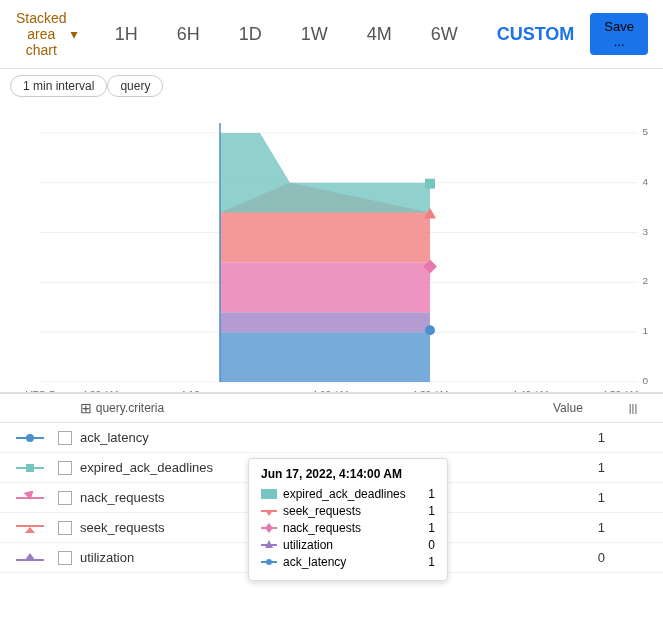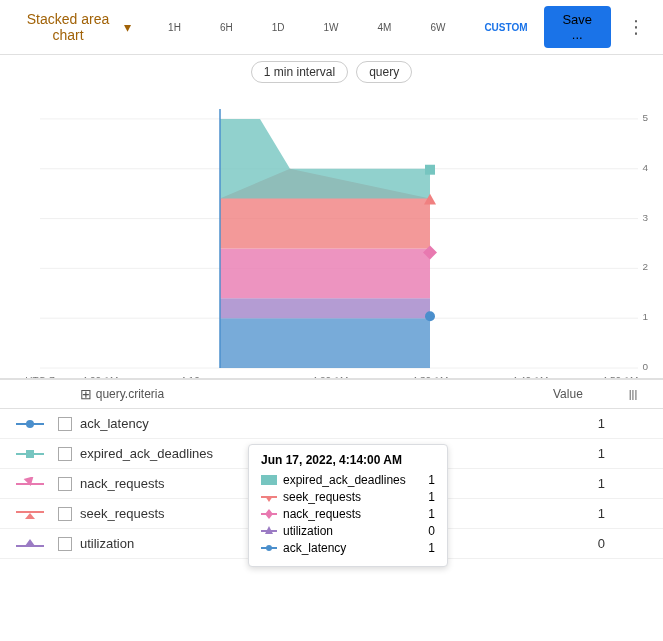--- a/index.html
+++ b/index.html
@@ -7,36 +7,36 @@
 
     
     .header {
       display: flex; align-items: center; padding: 6px 10px; border-bottom: 1px solid #e0e0e0; gap: 8px;
     }
     .chart-title-btn {
       display: flex; align-items: center; gap: 4px; font-size: 14px; font-weight: 500; color: #a16207;
       border: none; background: none; cursor: pointer; padding: 4px 6px; border-radius: 3px;
     }
     .time-btn {
-      padding: 4px 8px; border: none; background: none; cursor: pointer; font-size: 10px; color: #555;
+      padding: 4px 8px; border: none; background: none; cursor: pointer; font-size: 18px; color: #555;
       border-radius: 3px;
       margin-left: 15px;
     }
     .time-btn.active { color: #1a73e8; font-weight: 600; }
     .save-btn {
       padding: 6px 14px; background: #1a73e8; color: #000000; border: none; border-radius: 4px;
       cursor: pointer; font-size: 13px; margin-left: auto;
     }
     .more-btn {
       padding: 4px 8px; border: none; background: none; cursor: pointer; font-size: 18px; color: #555;
     }
 
     
     .sub-header {
-      display: flex; align-items: center; padding: 6px 10px; gap: 8px; justify-content: center;
+      display: flex; align-items: center; padding: 6px 10px; 
     }
     .pill-btn {
       padding: 3px 12px; border: 1px solid #ccc; border-radius: 14px; background: #fff;
       font-size: 12px; cursor: pointer; color: #333;
     }
 
     
     .chart-wrapper {
       position: relative; height: 290px; border-bottom: 1px solid #e0e0e0;
     }

